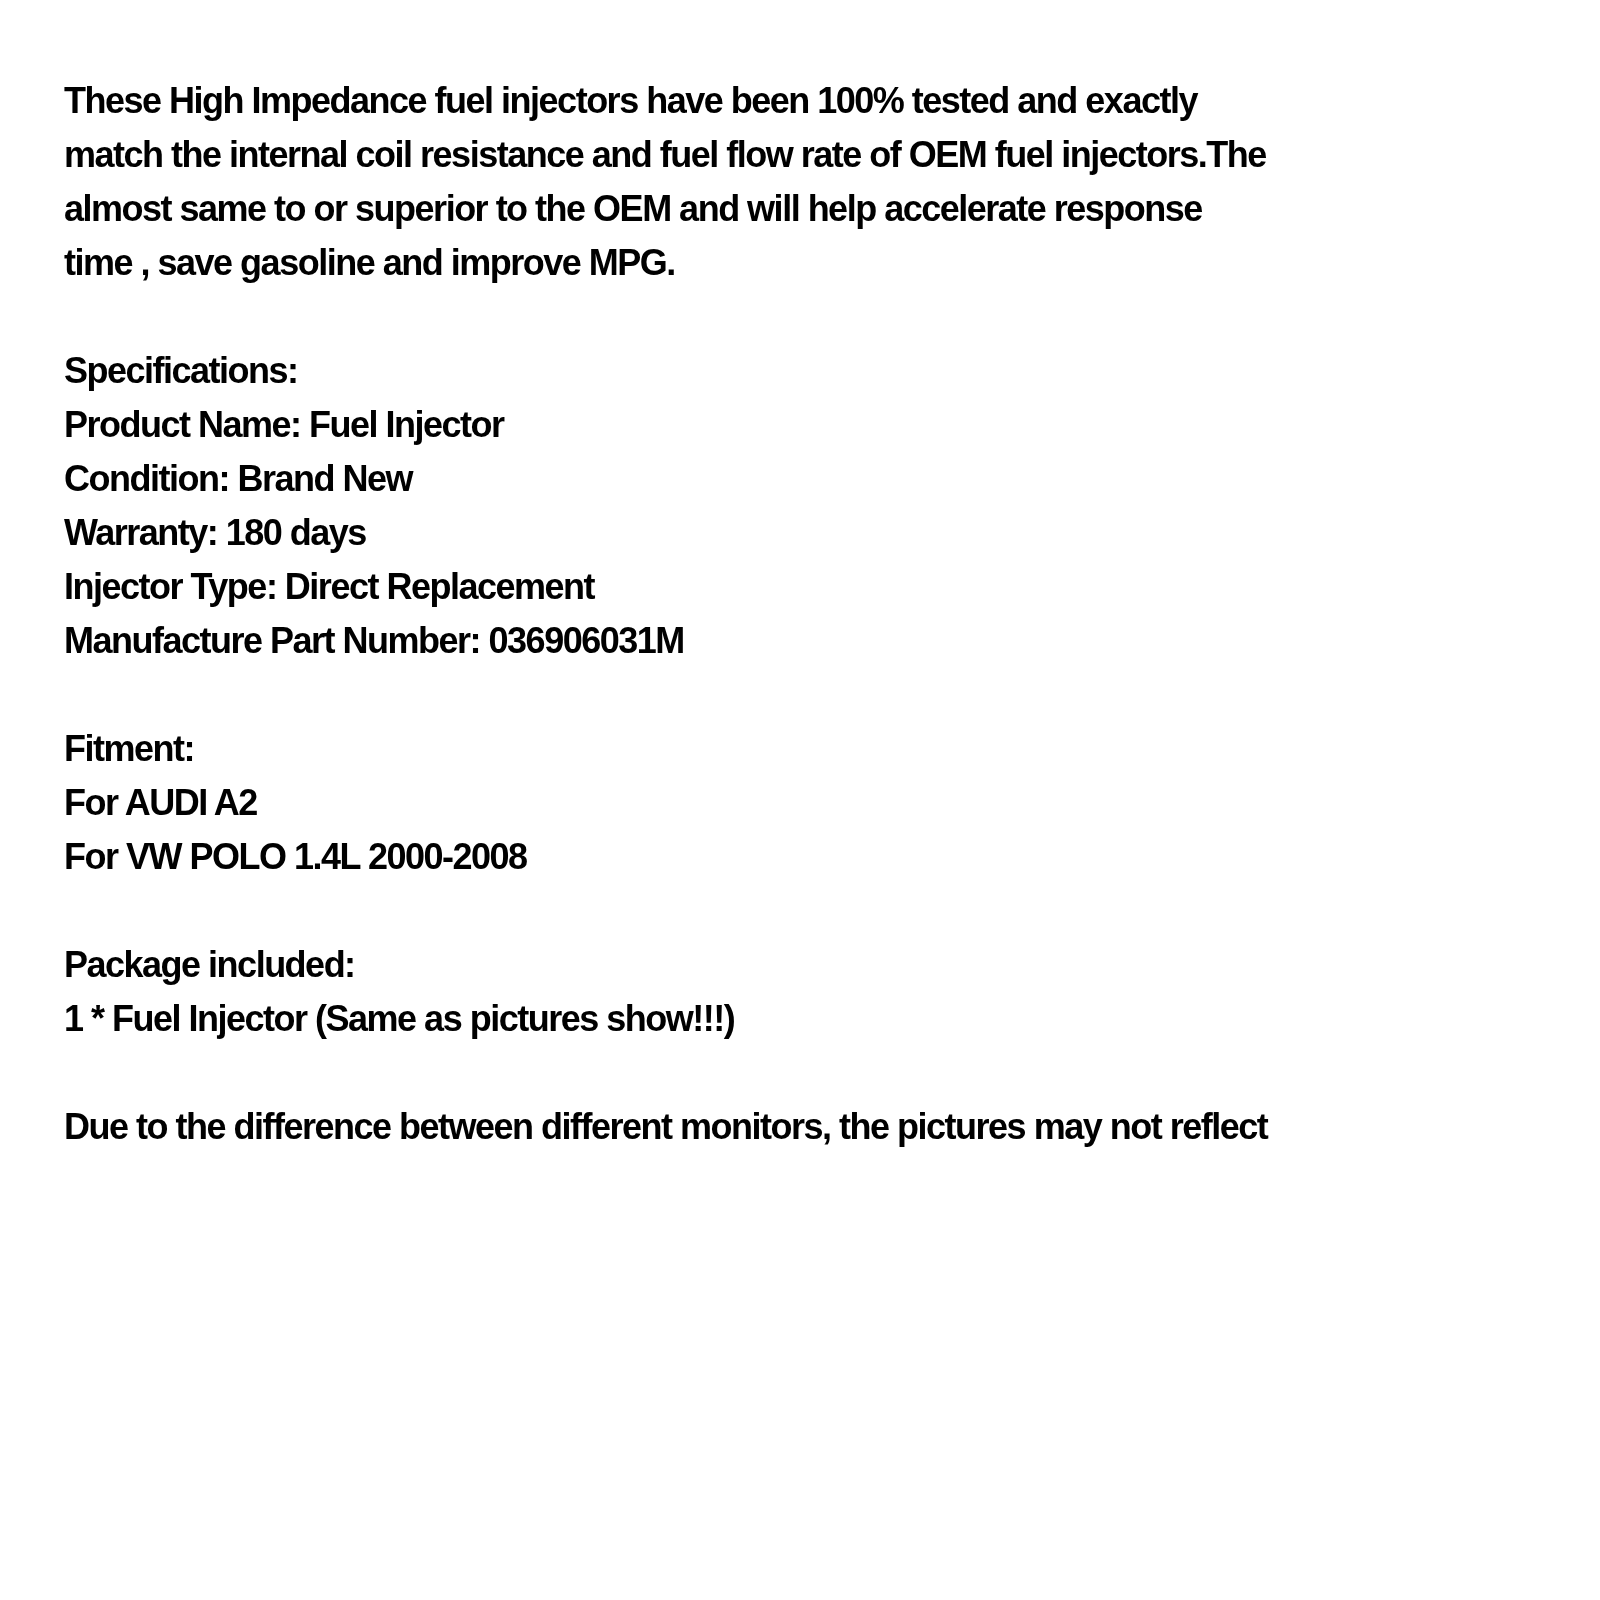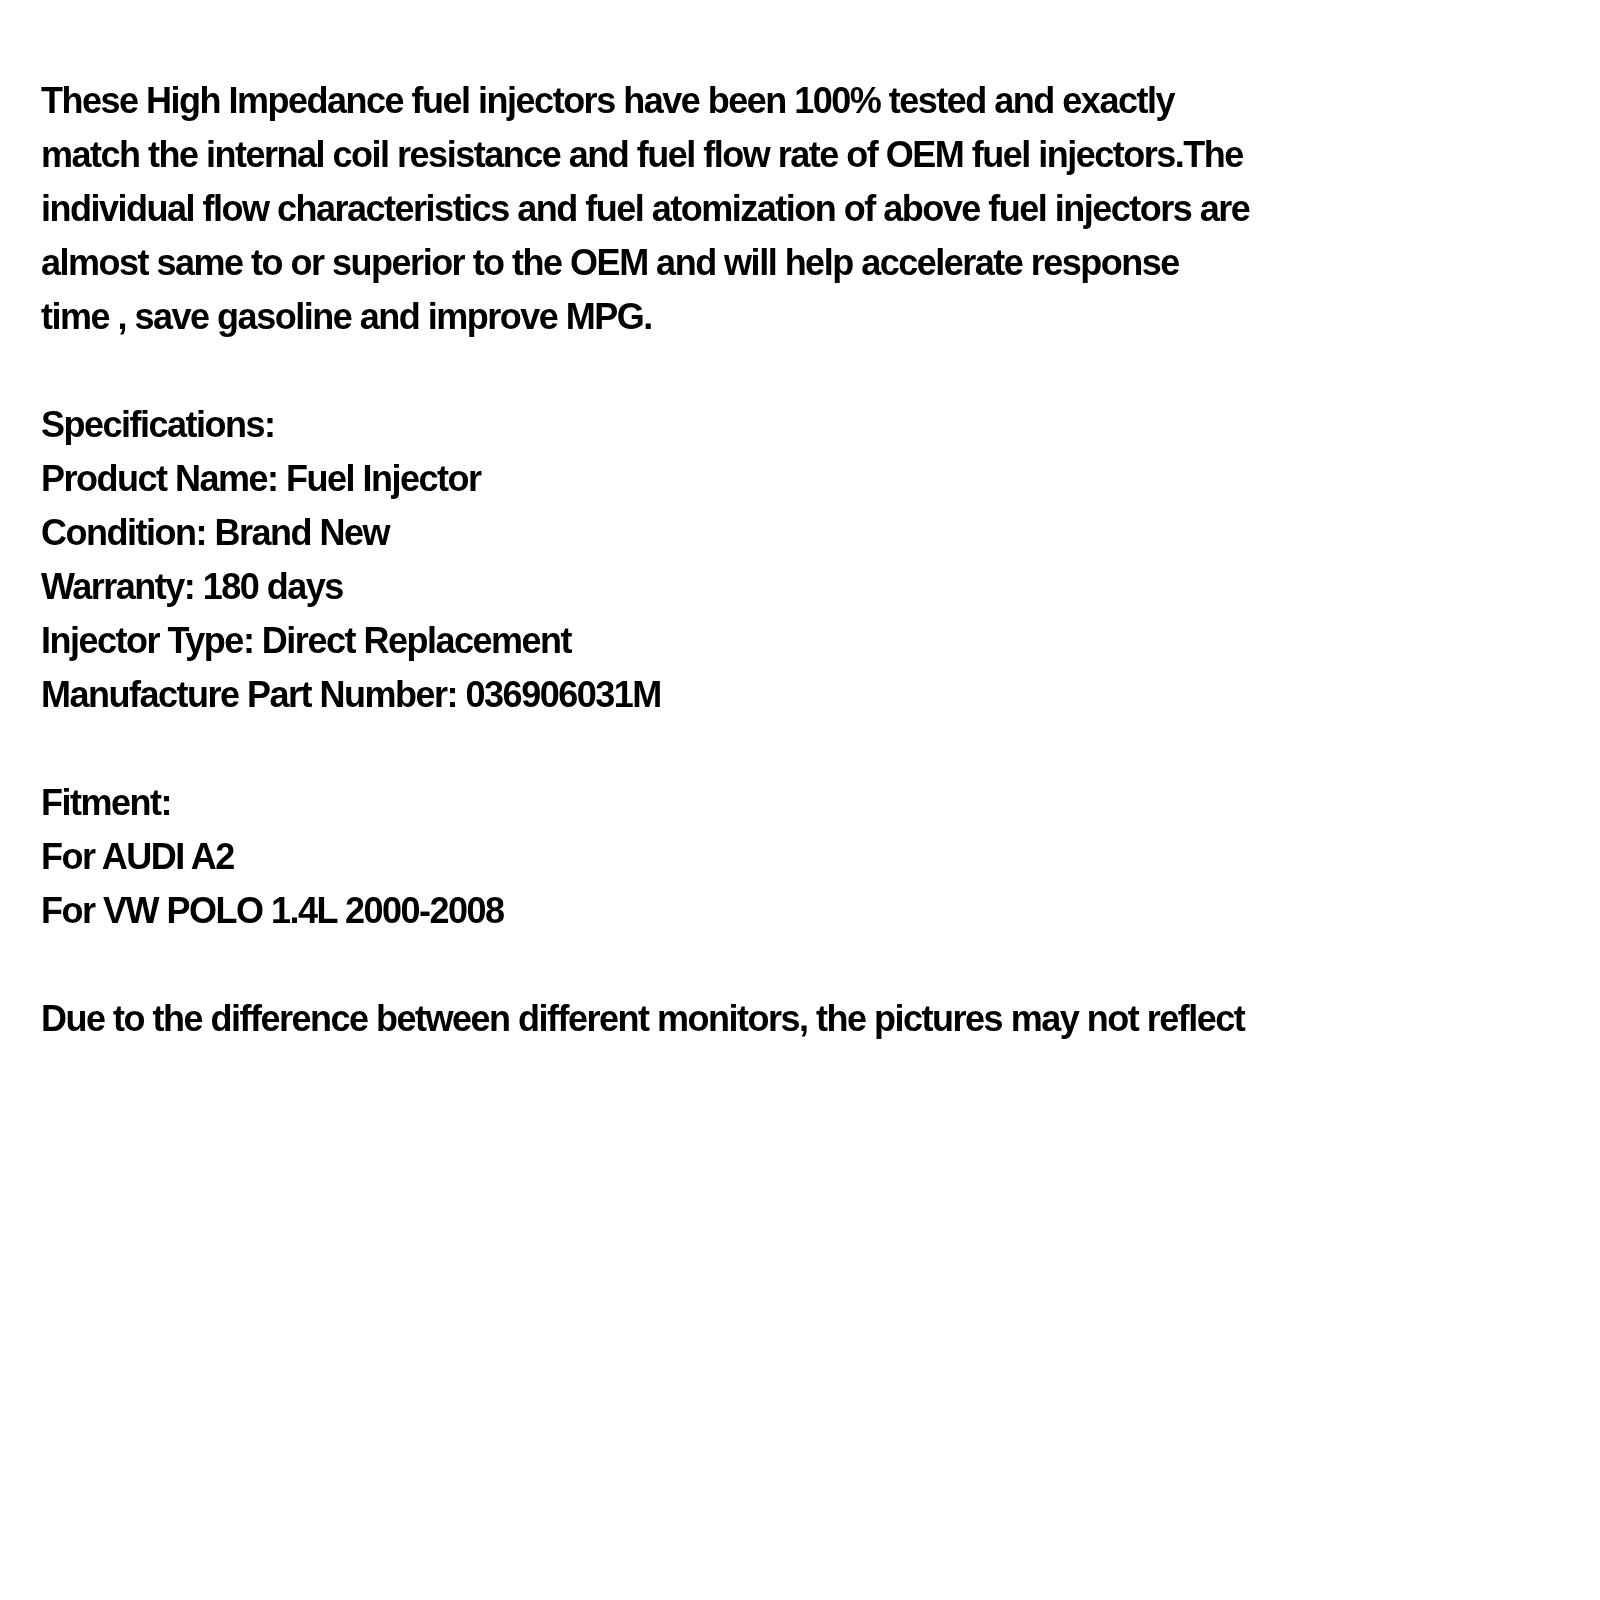--- a/index.html
+++ b/index.html
@@ -7,21 +7,21 @@
     padding: 0;
     background: #ffffff;
   }
   .page {
     position: relative;
     width: 1600px;
     height: 1600px;
     background: #ffffff;
     overflow: hidden;
     box-sizing: border-box;
-    padding: 74px 40px 0 41px;
+    padding: 74px 40px 0 64px;
     font-family: "Liberation Sans", "DejaVu Sans", sans-serif;
     font-weight: bold;
     font-size: 36px;
     line-height: 54px;
     letter-spacing: -1.5px;
     color: #000000;
   }
   .para {
     margin: 0 0 54px 0;
   }
@@ -30,38 +30,41 @@
   }
 </style>
 </head>
 <body>
 
 <div class="page">
 
   <div class="para">
     <div class="line">These High Impedance fuel injectors have been 100% tested and exactly</div>
     <div class="line">match the internal coil resistance and fuel flow rate of OEM fuel injectors.The</div>
-    <div class="line">individual flow characteristics and fuel atomization of above fuel injectors are</div>
     <div class="line">almost same to or superior to the OEM and will help accelerate response</div>
     <div class="line">time , save gasoline and improve MPG.</div>
   </div>
 
   <div class="para">
     <div class="line">Specifications:</div>
     <div class="line">Product Name: Fuel Injector</div>
     <div class="line">Condition: Brand New</div>
     <div class="line">Warranty: 180 days</div>
     <div class="line">Injector Type: Direct Replacement</div>
     <div class="line">Manufacture Part Number: 036906031M</div>
   </div>
 
   <div class="para">
     <div class="line">Fitment:</div>
     <div class="line">For AUDI A2</div>
     <div class="line">For VW POLO 1.4L 2000-2008</div>
   </div>
 
+  <div class="para">
+    <div class="line">Package included:</div>
+    <div class="line">1 * Fuel Injector (Same as pictures show!!!)</div>
+  </div>
 
   <div class="para">
     <div class="line">Due to the difference between different monitors, the pictures may not reflect</div>
   </div>
 
 </div>
 
 </body></html>

